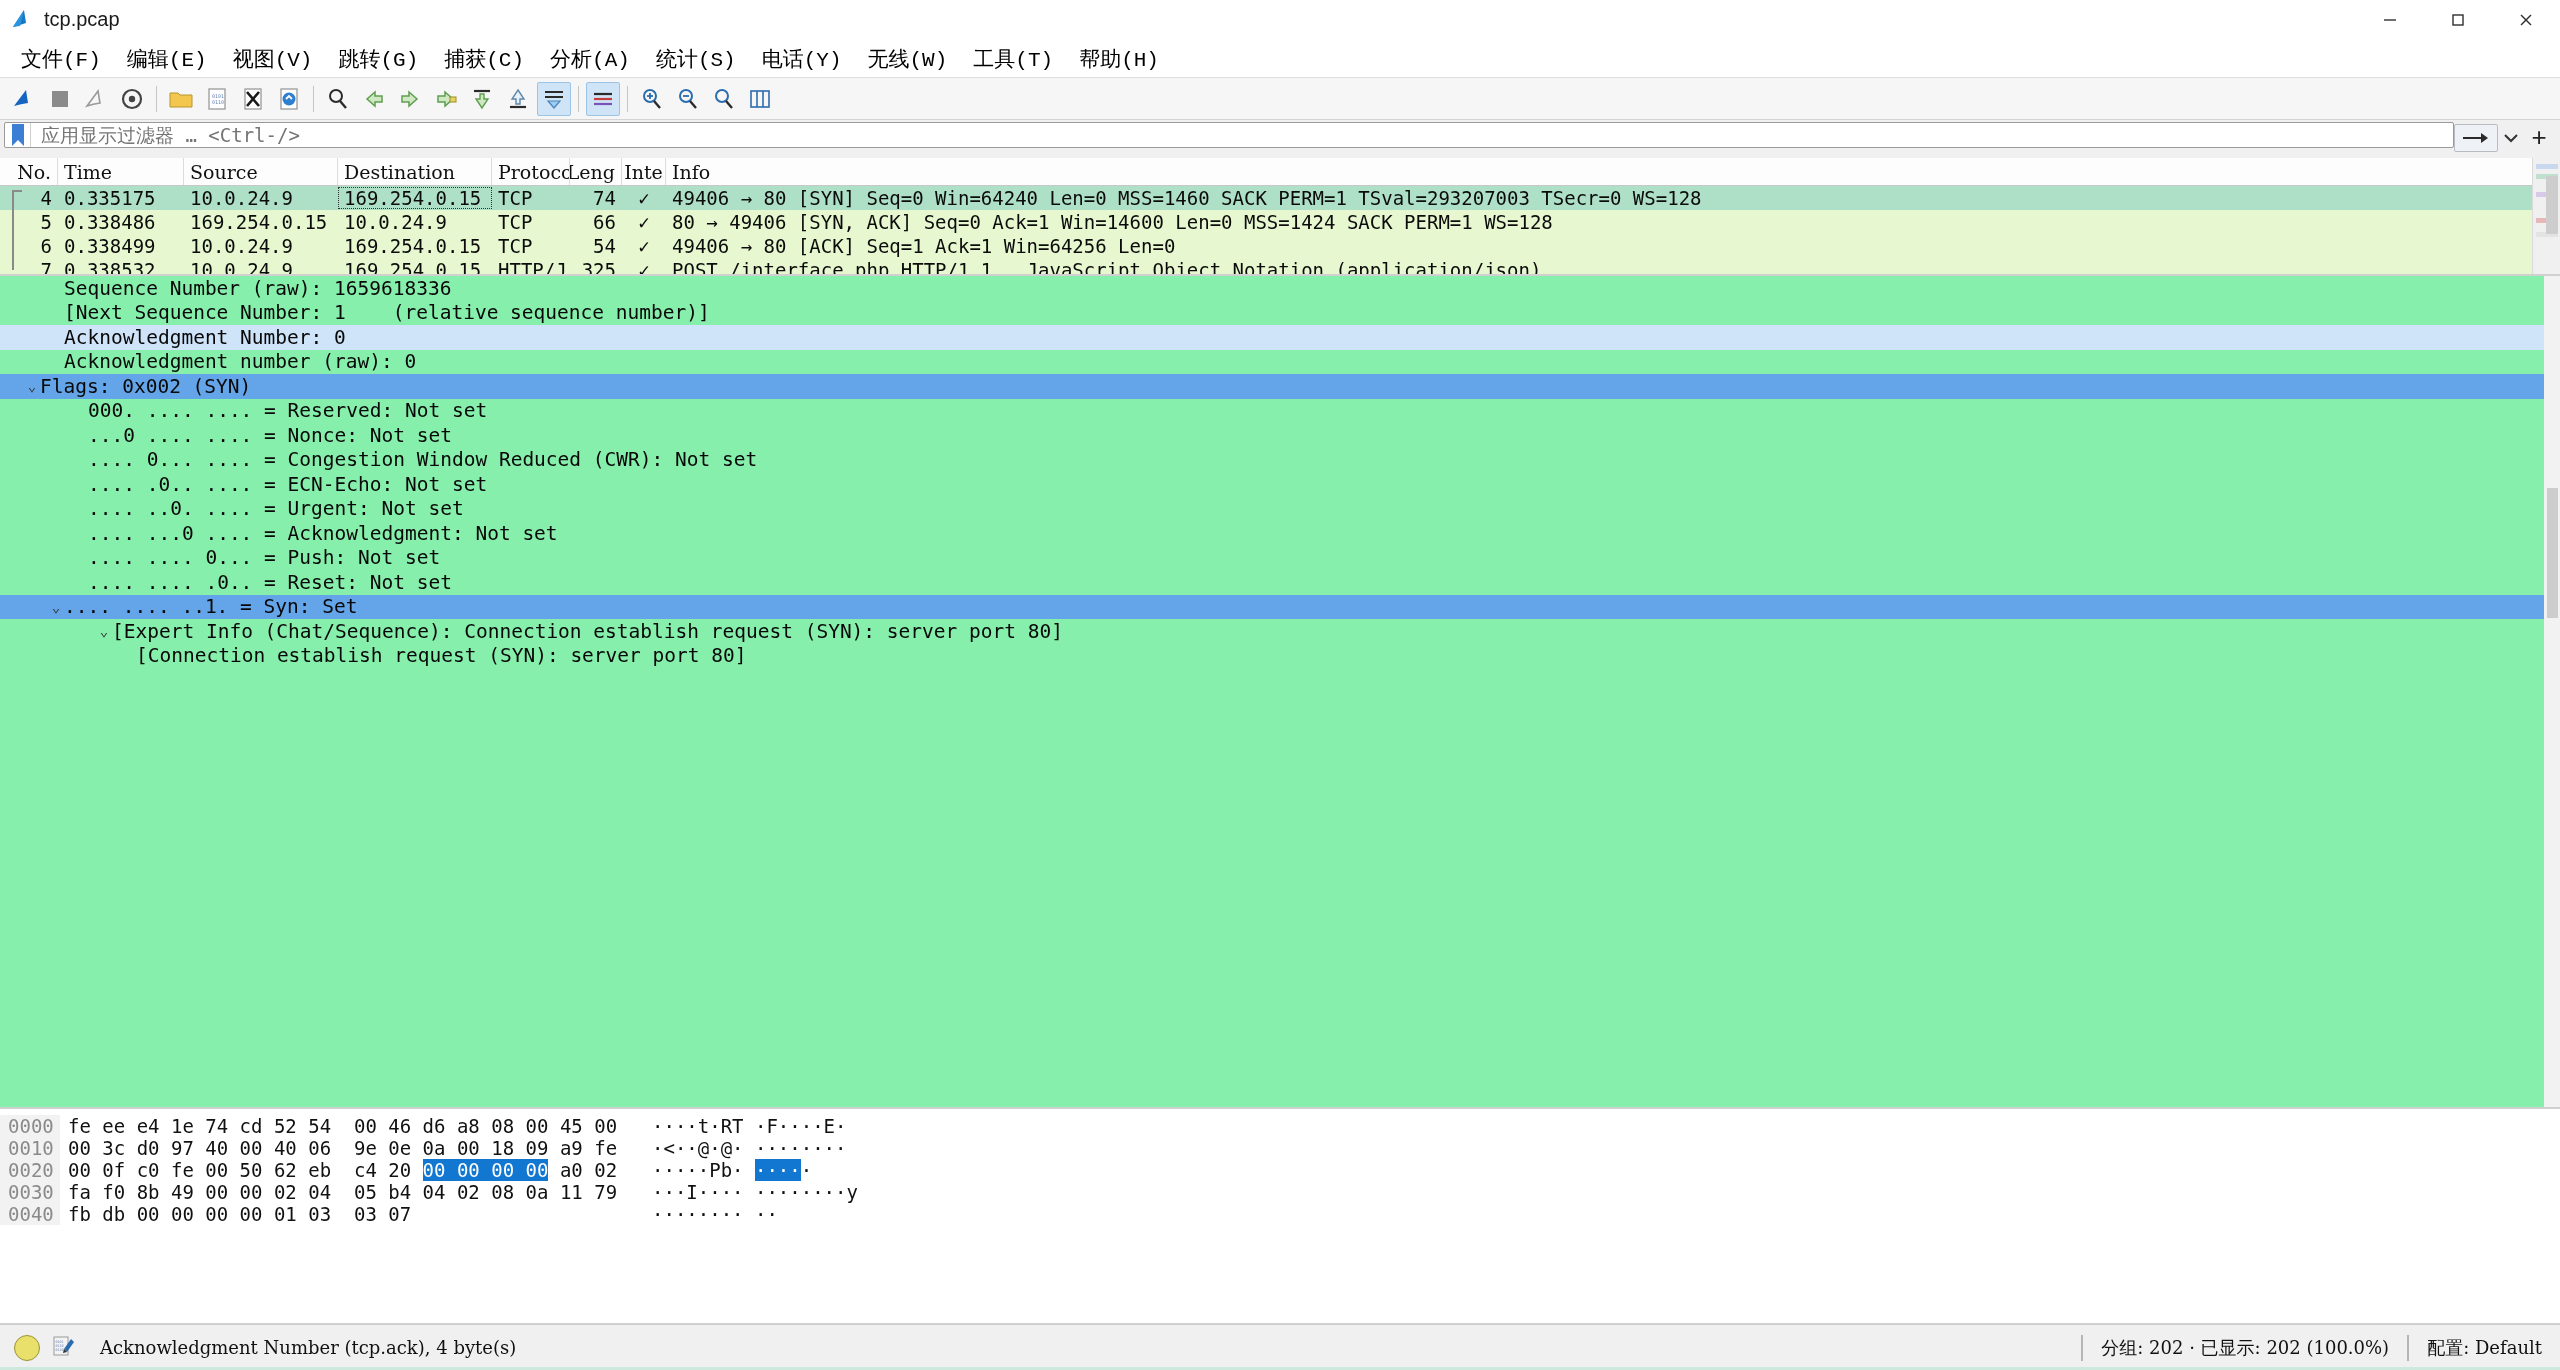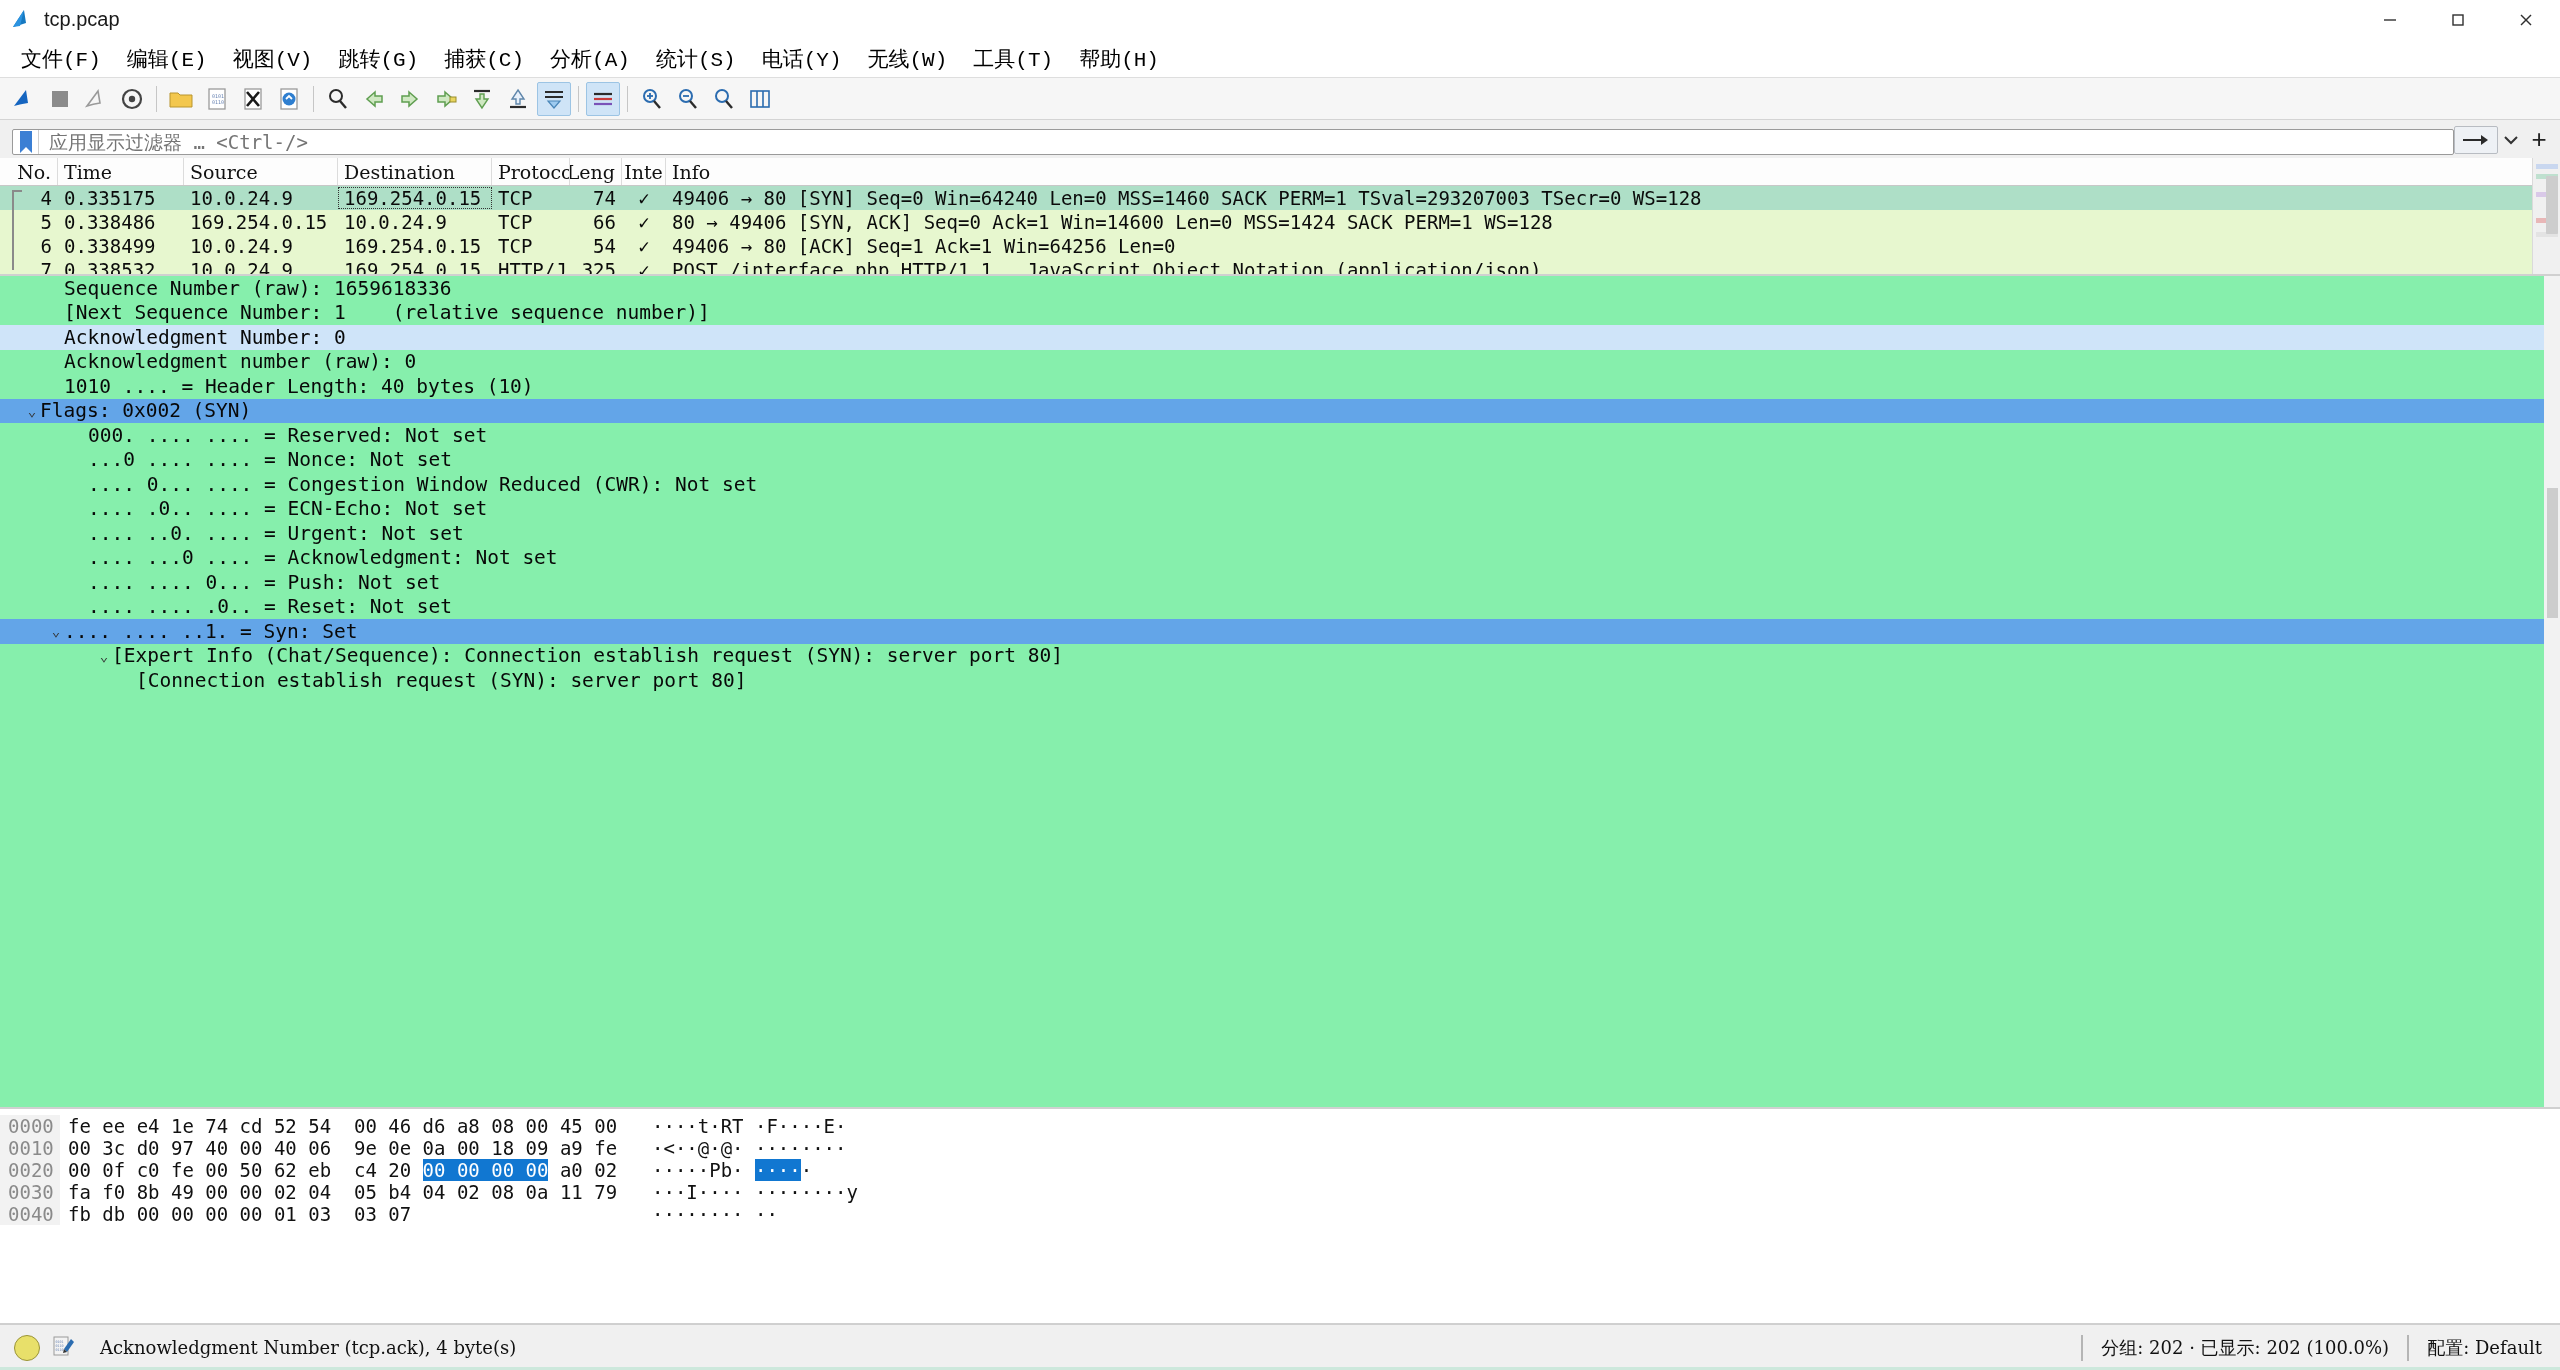--- a/index.html
+++ b/index.html
@@ -68,22 +68,22 @@
     margin: 0 1px;
     border-radius: 2px;
   }
   .tb-btn.active { background: #cfe4f7; border: 1px solid #9cc4e4; }
   .tb-sep { width: 1px; height: 26px; background: #c6c6c6; margin: 0 6px; }
 
   
   .filterbar {
     height: 38px; min-height: 38px;
     background: #f0f0f0;
-    display: flex; align-items: flex-end;
-    padding: 2px 4px 3px 12px;
+    display: flex; align-items: flex-start;
+    padding: 2px 4px 3px 4px;
   }
   .filter-box {
     flex: 1; display: flex; align-items: center;
     background: #ffffff;
     border: 1px solid #9a9a9a;
     border-radius: 2px;
   }
   .bookmark-ico {
     width: 26px; height: 100%;
     display:flex; align-items:center; justify-content:center;
@@ -483,21 +483,20 @@
     </div>
   <div class="tree-elbow" style="top: 32px; height: 80px; border-top: 2px solid rgb(138, 138, 138);"></div>
     </div>
 
   <div class="detail">
     <div id="detail-body">
         <div class="d-row"><span style="display: inline-block; width: 48px;"></span><span class="d-caret"></span><span>Sequence Number (raw): 1659618336</span></div>
         <div class="d-row"><span style="display: inline-block; width: 48px;"></span><span class="d-caret"></span><span>[Next Sequence Number: 1    (relative sequence number)]</span></div>
         <div class="d-row sel-light"><span style="display: inline-block; width: 48px;"></span><span class="d-caret"></span><span>Acknowledgment Number: 0</span></div>
         <div class="d-row"><span style="display: inline-block; width: 48px;"></span><span class="d-caret"></span><span>Acknowledgment number (raw): 0</span></div>
-        <div class="d-row"><span style="display: inline-block; width: 48px;"></span><span class="d-caret"></span><span>1010 .... = Header Length: 40 bytes (10)</span></div>
         <div class="d-row sel-dark"><span style="display: inline-block; width: 24px;"></span><span class="d-caret">⌄</span><span>Flags: 0x002 (SYN)</span></div>
         <div class="d-row"><span style="display: inline-block; width: 72px;"></span><span class="d-caret"></span><span>000. .... .... = Reserved: Not set</span></div>
         <div class="d-row"><span style="display: inline-block; width: 72px;"></span><span class="d-caret"></span><span>...0 .... .... = Nonce: Not set</span></div>
         <div class="d-row"><span style="display: inline-block; width: 72px;"></span><span class="d-caret"></span><span>.... 0... .... = Congestion Window Reduced (CWR): Not set</span></div>
         <div class="d-row"><span style="display: inline-block; width: 72px;"></span><span class="d-caret"></span><span>.... .0.. .... = ECN-Echo: Not set</span></div>
         <div class="d-row"><span style="display: inline-block; width: 72px;"></span><span class="d-caret"></span><span>.... ..0. .... = Urgent: Not set</span></div>
         <div class="d-row"><span style="display: inline-block; width: 72px;"></span><span class="d-caret"></span><span>.... ...0 .... = Acknowledgment: Not set</span></div>
         <div class="d-row"><span style="display: inline-block; width: 72px;"></span><span class="d-caret"></span><span>.... .... 0... = Push: Not set</span></div>
         <div class="d-row"><span style="display: inline-block; width: 72px;"></span><span class="d-caret"></span><span>.... .... .0.. = Reset: Not set</span></div>
         <div class="d-row sel-dark"><span style="display: inline-block; width: 48px;"></span><span class="d-caret">⌄</span><span>.... .... ..1. = Syn: Set</span></div>

